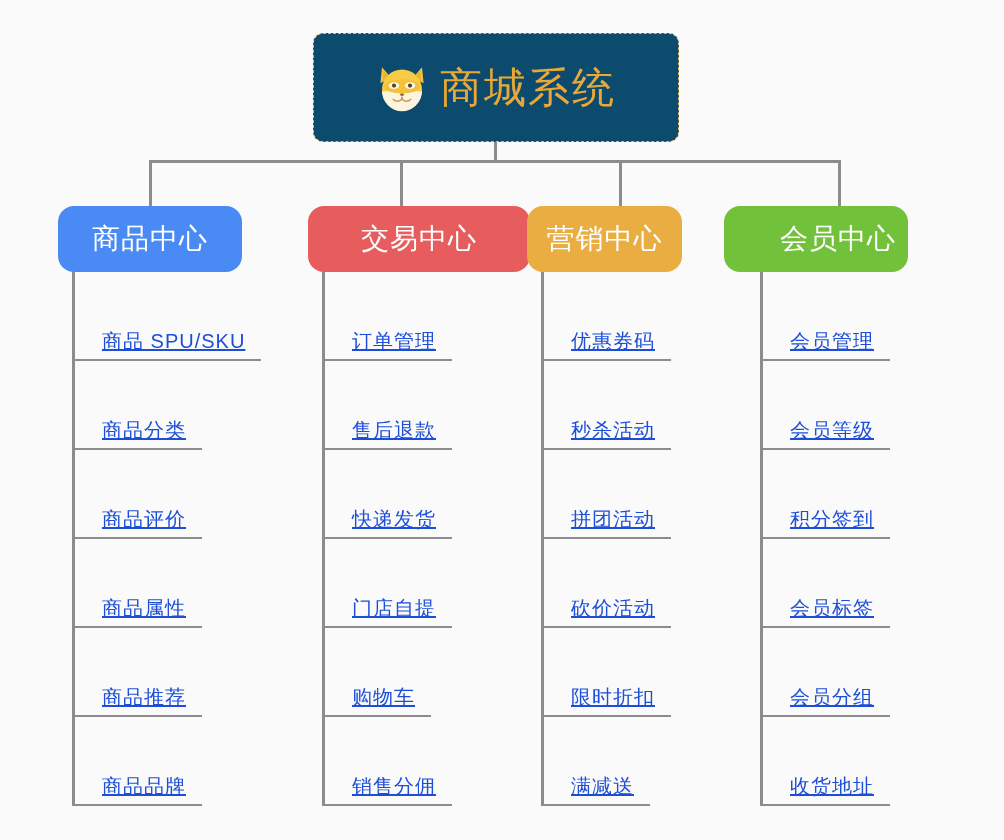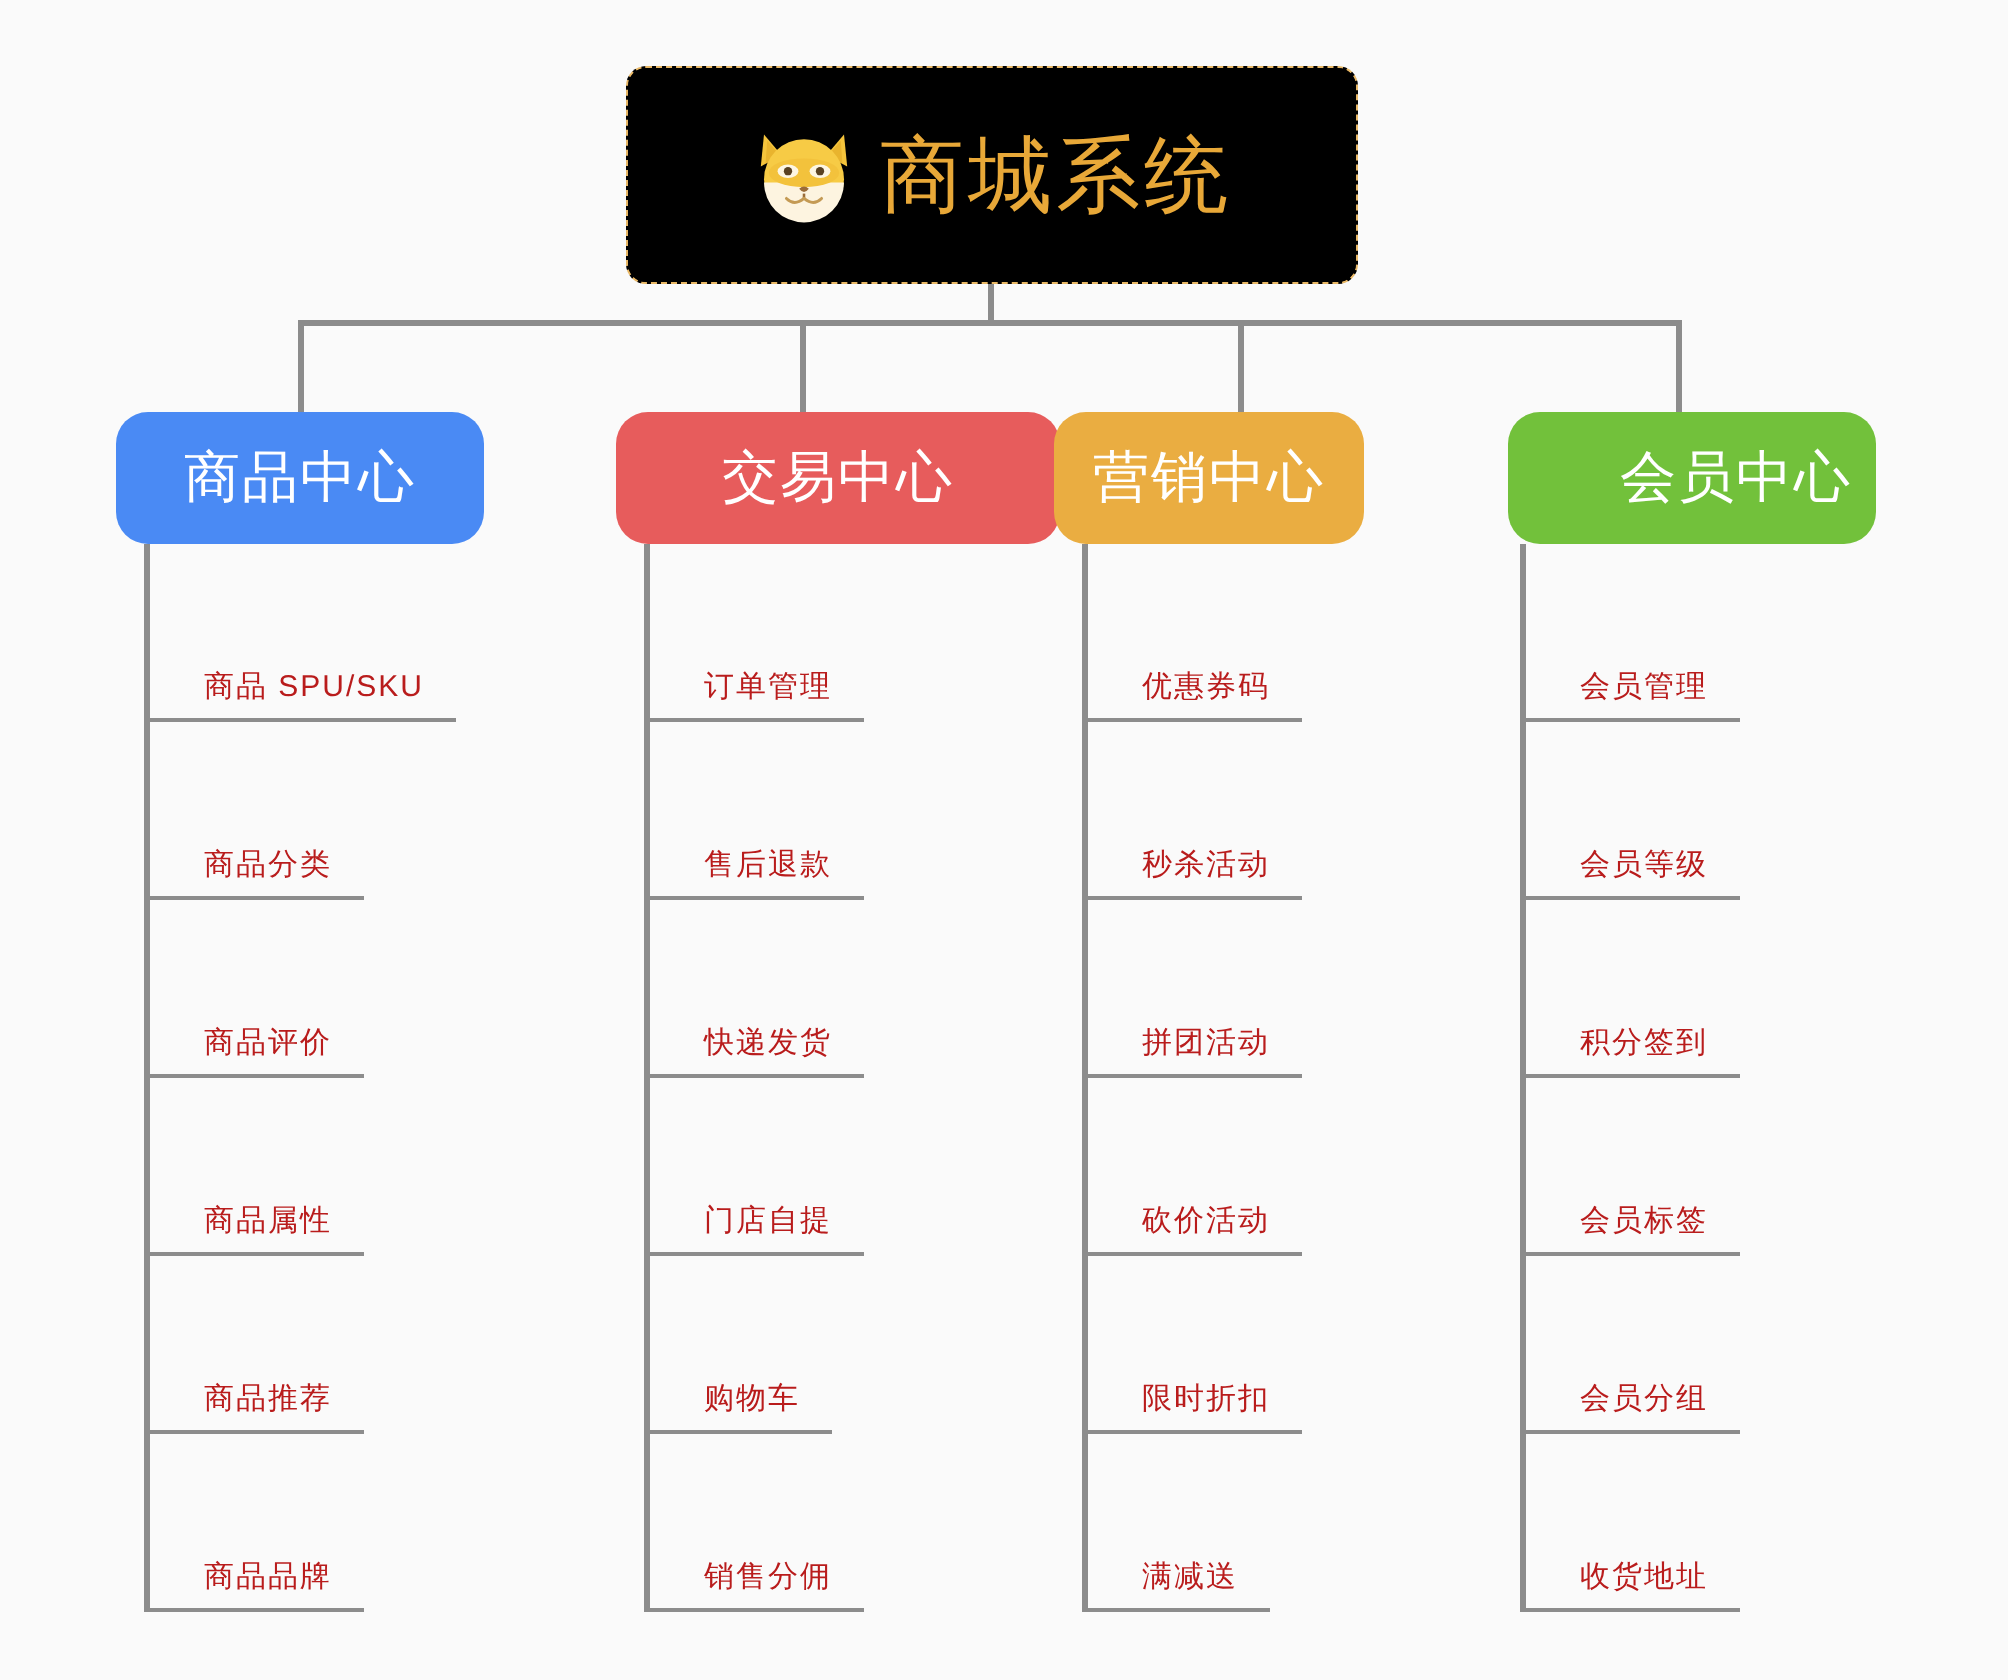--- a/index.html
+++ b/index.html
@@ -19,21 +19,21 @@
     background: #fafafa;
   }
 
   
   .root-node {
     position: absolute;
     left: 313px;
     top: 33px;
     width: 366px;
     height: 109px;
-    background: #000000;
+    background: #0c4a6e;
     border: 1px dashed #e8b765;
     border-radius: 10px;
     display: flex;
     align-items: center;
     justify-content: center;
     gap: 12px;
   }
   .root-emoji {
     width: 52px;
     height: 48px;
@@ -90,25 +90,26 @@
     align-items: flex-end;
     padding-left: 0;
   }
   .leaf-inner {
     position: relative;
     display: inline-block;
     padding: 0 16px 6px 30px;
     border-bottom: 2px solid #8c8c8c;
   }
   .leaf-label {
-    font-size: 15px;
-    color: #b91c1c;
+    font-size: 20px;
+    color: #1d4ed8;
     letter-spacing: 1px;
     white-space: nowrap;
     line-height: 1.2;
+    text-decoration: underline;
   }
 </style>
 </head>
 <body>
 
 <div id="mindmap">
 
   <div class="root-node">
     <svg class="root-emoji" viewBox="0 0 64 60" aria-hidden="true">
       <path d="M7 4 L5 24 L18 17 Z" fill="#f5c43c"></path>
@@ -141,21 +142,21 @@
 
   <div class="cat-box" style="left:58px; width:184px; background:#4a8af4;">
     <span>商品中心</span>
   </div>
   <div class="cat-box" style="left:308px; width:222px; background:#e75c5c;">
     <span>交易中心</span>
   </div>
   <div class="cat-box" style="left:527px; width:155px; background:#eaad41;">
     <span>营销中心</span>
   </div>
-  <div class="cat-box" style="left:754px; width:184px; background:#72c13b;padding-left:44px;">
+  <div class="cat-box" style="left:724px; width:184px; background:#72c13b;padding-left:44px;">
     <span>会员中心</span>
   </div>
 
   <div class="branch-col" style="left:72px;">
     <div class="branch-trunk" style="height:534px;"></div>
     <div class="leaf">
         <div class="leaf-inner"><span class="leaf-label">商品 SPU/SKU</span></div>
       </div>
     <div class="leaf">
         <div class="leaf-inner"><span class="leaf-label">商品分类</span></div>

